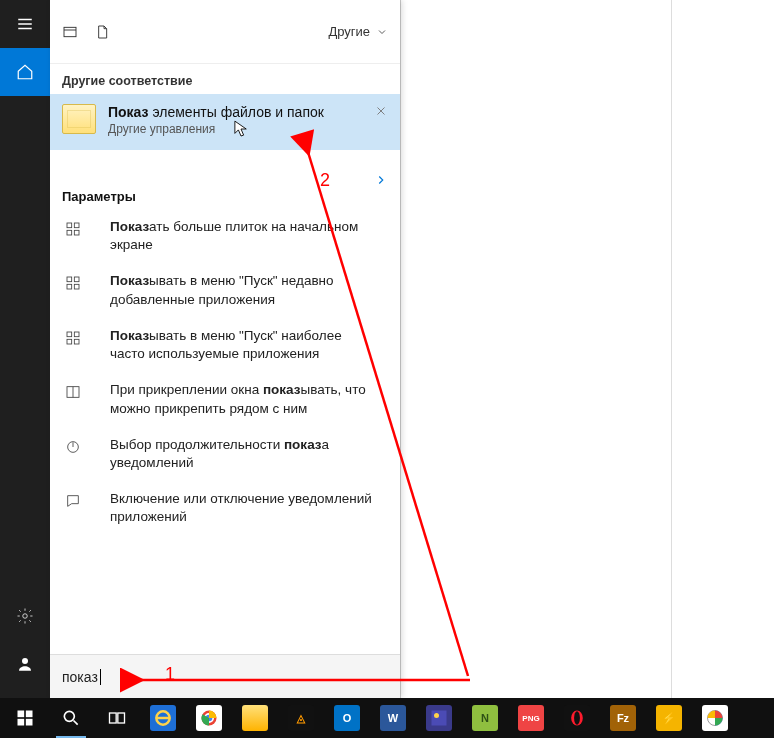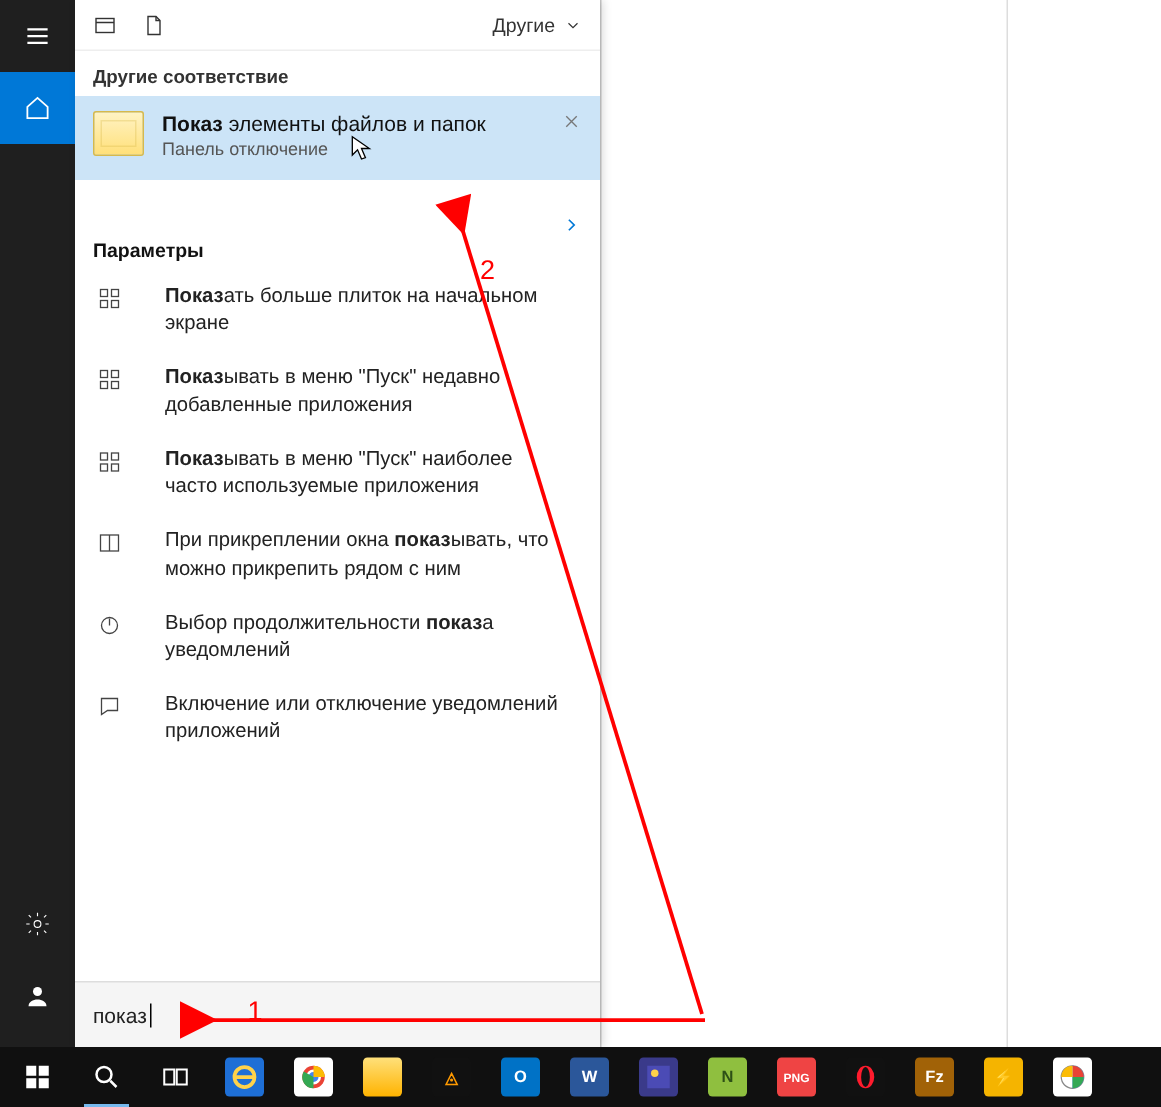--- a/index.html
+++ b/index.html
@@ -50,21 +50,21 @@
   .panel {
     position:absolute;
     left:50px; top:0; bottom:40px;
     width:350px;
     background:#fff;
     display:flex;
     flex-direction:column;
     box-shadow: 2px 0 6px rgba(0,0,0,.15);
   }
   .panel-header {
-    height:34px;
+    height:64px;
     display:flex;
     align-items:center;
     padding: 0 12px;
     gap:16px;
     border-bottom:1px solid #eee;
   }
   .hdr-icon { width:16px; height:16px; display:flex; align-items:center; justify-content:center; color:#333; }
   .hdr-icon svg { width:16px; height:16px; fill:none; stroke:#333; stroke-width:1.4; }
   .filter {
     margin-left:auto;
@@ -229,21 +229,21 @@
       </span>
     </div>
   </div>
 
   <div class="section-label">Другие соответствие</div>
 
   <div class="best-match">
     <div class="folder-icon"></div>
     <div class="txt">
       <div class="title"><b>Показ</b><span> элементы файлов и папок</span></div>
-      <div class="sub">Панель отключение</div>
+      <div class="sub">Другие управления</div>
     </div>
     <div class="close">
       <svg viewBox="0 0 24 24" width="14" height="14">
           <path d="M6 6l12 12M18 6L6 18" stroke="#777" stroke-width="1.6"></path>
         </svg>
     </div>
     <svg class="cursor-glyph" viewBox="0 0 16 20">
         <path d="M1 1l0 14 4-4 3 7 3-1-3-7h6z" fill="#fff" stroke="#000" stroke-width="1"></path>
       </svg>
   </div>

